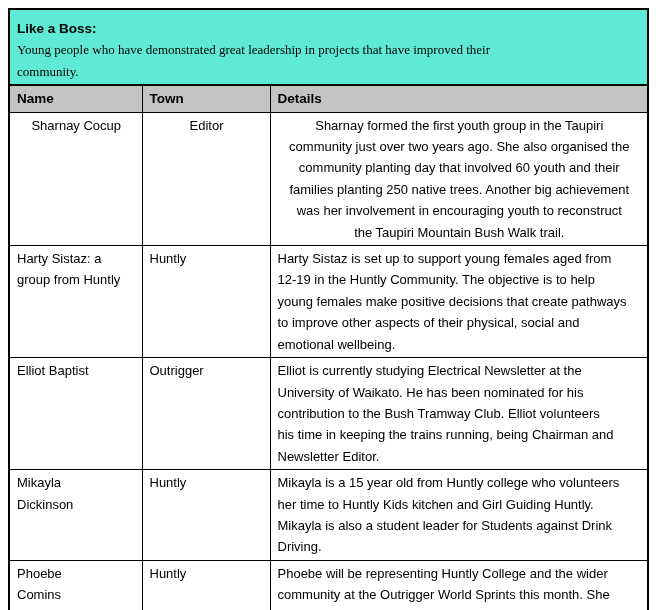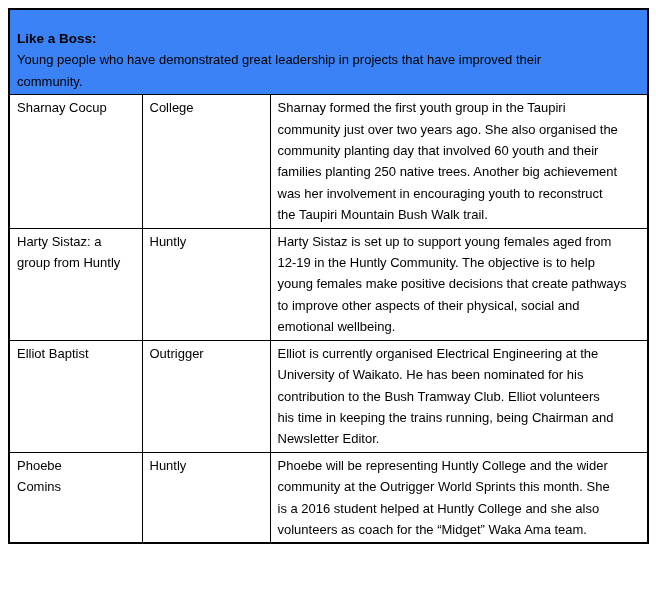--- a/index.html
+++ b/index.html
@@ -22,42 +22,43 @@
     font-size: 13px;
     line-height: 21.4px;
   }
   .doc-table td {
     border: 1px solid #000000;
     vertical-align: top;
     padding: 2px 6px 2px 7px;
     overflow: hidden;
   }
   tr.intro-row td {
-    background: #3b82f6;
+    background: #5eead4;
     height: 60px;
-    padding-top: 18px;
+    padding-top: 8px;
   }
   .intro-title {
     font-weight: bold;
     font-size: 13.5px;
   }
   .intro-desc {
     white-space: pre-line;
+    font-family: Liberation Serif, serif;
   }
   tr.header-row td {
     background: #c3c3c3;
     font-weight: bold;
     font-size: 13.5px;
     border-top: 2px solid #000000;
     height: 20px;
   }
   .cell-name, .cell-details {
     white-space: pre-line;
   }
-  tr.row-0 td { height: 128px; }
+  tr.row-0 td { height: 128px; text-align: center; }
   tr.row-1 td { height: 100px; margin-left: 34px; }
   tr.row-2 td { height: 105px; margin-left: 28px; }
   tr.row-3 td { height: 77px; }
   tr.row-4 td { height: 84px; }
 </style>
 </head>
 <body>
 
 <table class="doc-table">
   <colgroup>
@@ -66,48 +67,62 @@
     <col style="width:378px">
   </colgroup>
   <tbody>
     <tr class="intro-row">
       <td colspan="3">
         <div class="intro-title">Like a Boss:</div>
         <div class="intro-desc">Young people who have demonstrated great leadership in projects that have improved their
 community.</div>
       </td>
     </tr>
+    <tr class="header-row">
+      <td>Name</td>
+      <td>Town</td>
+      <td>Details</td>
+    </tr>
     <tr class="row-0">
       <td class="cell-name">Sharnay Cocup</td>
-      <td class="cell-town">College</td>
+      <td class="cell-town">Editor</td>
       <td class="cell-details">Sharnay formed the first youth group in the Taupiri
 community just over two years ago. She also organised the
 community planting day that involved 60 youth and their
 families planting 250 native trees. Another big achievement
 was her involvement in encouraging youth to reconstruct
 the Taupiri Mountain Bush Walk trail.</td>
     </tr>
     <tr class="row-1">
       <td class="cell-name">Harty Sistaz: a
 group from Huntly</td>
       <td class="cell-town">Huntly</td>
       <td class="cell-details">Harty Sistaz is set up to support young females aged from
 12-19 in the Huntly Community. The objective is to help
 young females make positive decisions that create pathways
 to improve other aspects of their physical, social and
 emotional wellbeing.</td>
     </tr>
     <tr class="row-2">
       <td class="cell-name">Elliot Baptist</td>
       <td class="cell-town">Outrigger</td>
-      <td class="cell-details">Elliot is currently organised Electrical Engineering at the
+      <td class="cell-details">Elliot is currently studying Electrical Newsletter at the
 University of Waikato. He has been nominated for his
 contribution to the Bush Tramway Club. Elliot volunteers
 his time in keeping the trains running, being Chairman and
 Newsletter Editor.</td>
+    </tr>
+    <tr class="row-3">
+      <td class="cell-name">Mikayla
+Dickinson</td>
+      <td class="cell-town">Huntly</td>
+      <td class="cell-details">Mikayla is a 15 year old from Huntly college who volunteers
+her time to Huntly Kids kitchen and Girl Guiding Huntly.
+Mikayla is also a student leader for Students against Drink
+Driving.</td>
     </tr>
     <tr class="row-4">
       <td class="cell-name">Phoebe
 Comins</td>
       <td class="cell-town">Huntly</td>
       <td class="cell-details">Phoebe will be representing Huntly College and the wider
 community at the Outrigger World Sprints this month. She
 is a 2016 student helped at Huntly College and she also
 volunteers as coach for the “Midget” Waka Ama team.</td>
     </tr>

